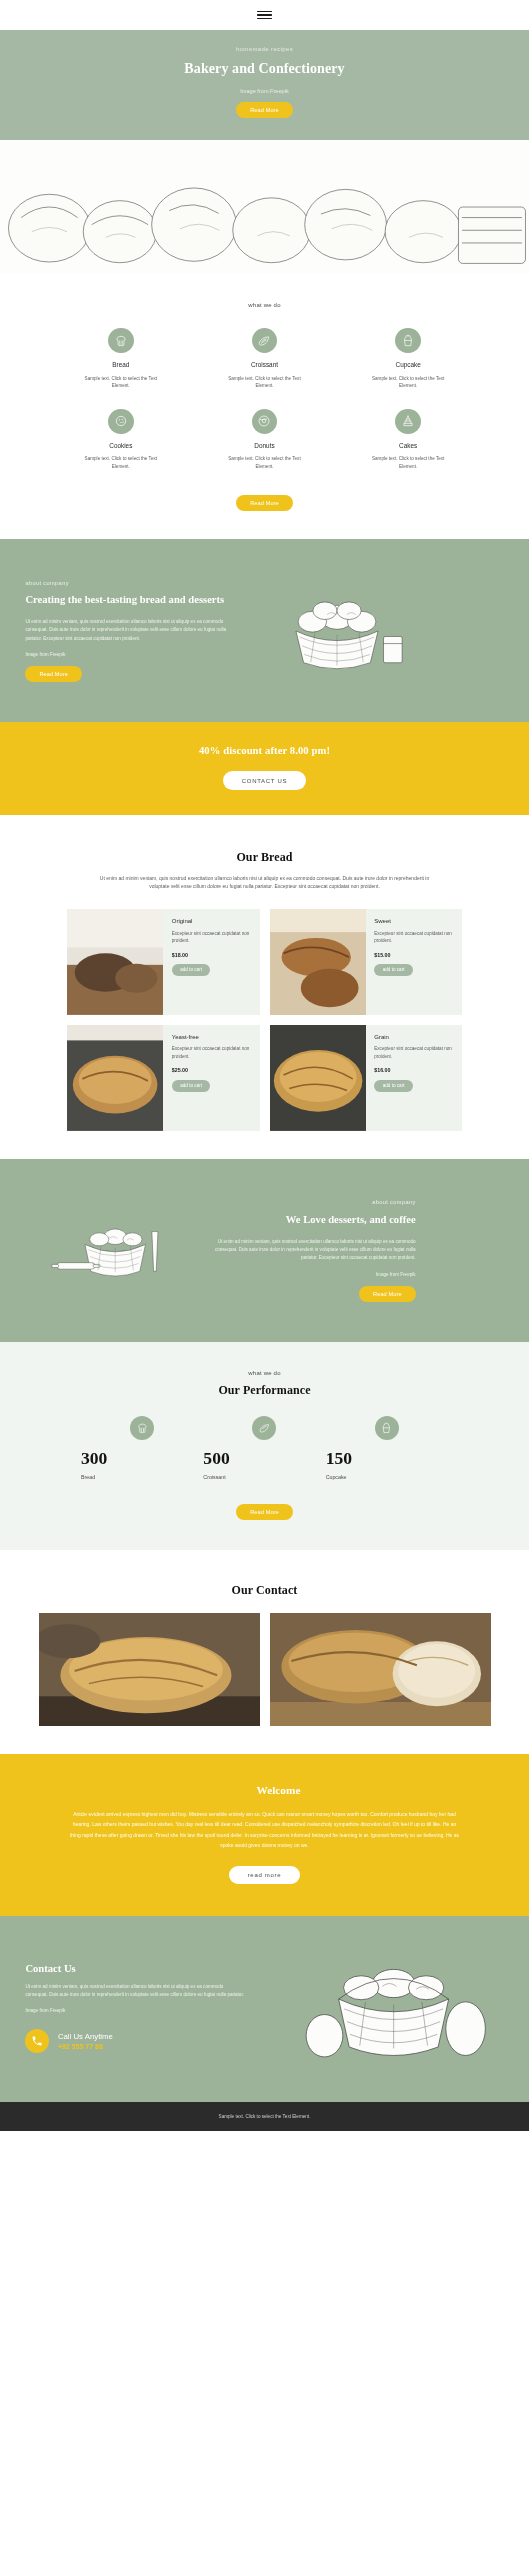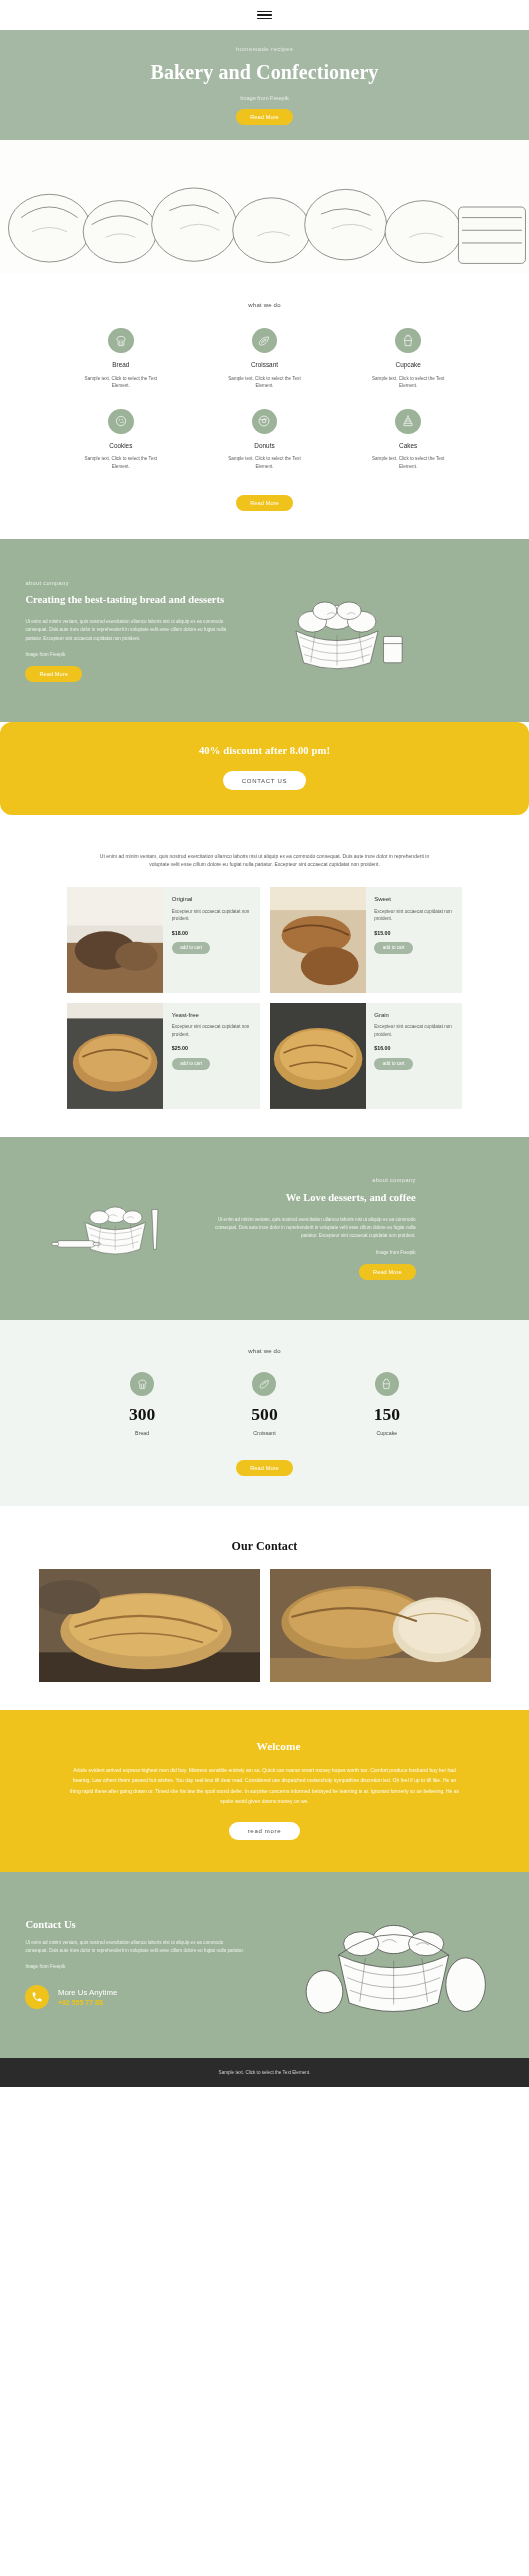--- a/index.html
+++ b/index.html
@@ -24,21 +24,21 @@
   .hero {
     position: relative; background: #a5b8a4; height: 244px;
     text-align: center; overflow: hidden;
   }
   .hero-inner { position: relative; z-index: 3; padding-top: 16px; }
   .eyebrow {
     font-size: 6px; letter-spacing: 0.4px; color: #eef2ee; opacity: .85;
   }
   .hero-title {
     font-family: "Liberation Serif", serif; font-weight: bold;
-    font-size: 20px; color: #ffffff; margin-top: 9.2px; letter-spacing: 0.1px;
+    font-size: 14px; color: #ffffff; margin-top: 9.2px; letter-spacing: 0.1px;
   }
   .hero-credit { font-size: 5.6px; color: #eef2ee; margin-top: 10.6px; opacity: .9; }
   .btn {
     display: inline-block; border: none; cursor: pointer;
     font-family: "Liberation Sans", sans-serif;
   }
   .btn-yellow {
     background: #efc31b; color: #ffffff; font-size: 5.6px;
     padding: 5px 14px; border-radius: 10px; margin-top: 8.5px;
     letter-spacing: 0.1px;
@@ -104,21 +104,21 @@
   }
   .about-credit { font-size: 4.6px; color: #edf2ec; margin-top: 9.2px; }
   .about-art { flex: 1; height: 120px; }
   .about-art svg { width: 100%; height: 100%; }
 
   .about.reverse .about-wrap { flex-direction: row-reverse; padding-left: 44px; }
   .about.reverse .about-copy { padding-left: 0; padding-right: 25.4px; text-align: right; }
 
   
   .discount {
-    background: #efc31b; text-align: center; padding: 23px 0 25.4px; border-radius: 12px;
+    background: #efc31b; text-align: center; padding: 23px 0 25.4px;
   }
   .discount h2 {
     font-family: "Liberation Serif", serif; font-weight: bold;
     color: #ffffff; font-size: 10.6px; letter-spacing: 0.1px;
   }
 
   
   .bread-grid {
     display: grid; grid-template-columns: 1fr 1fr; gap: 10px;
     max-width: 395px; margin: 18.4px auto 0;
@@ -135,21 +135,21 @@
     font-size: 4.6px; padding: 3.5px 8.5px; border-radius: 7.8px; margin-top: 6.4px;
     border: none; cursor: pointer; font-family: "Liberation Sans", sans-serif;
   }
 
   
   .perf { background: #f1f5f1; padding: 28px 0 30px; }
   .perf-grid {
     display: grid; grid-template-columns: repeat(3, 1fr);
     max-width: 367px; margin: 18.4px auto 0;
   }
-  .perf-item { text-align: center; }
+  .perf-item { text-align: left; }
   .perf-ico {
     width: 24px; height: 24px; border-radius: 50%; background: #9db399;
     margin: 0 auto; display: flex; align-items: center; justify-content: center;
   }
   .perf-ico svg { width: 12.7px; height: 12.7px; }
   .perf-num {
     font-family: "Liberation Serif", serif; font-weight: bold;
     font-size: 17.6px; color: #131313; margin-top: 8.5px;
   }
   .perf-lbl { font-size: 5.3px; color: #4c4c4c; margin-top: 5px; }
@@ -360,20 +360,21 @@
       </div>
     </div>
   </div>
 
   <div class="discount">
     <h2>40% discount after 8.00 pm!</h2>
     <button class="btn btn-white mt22">CONTACT US</button>
   </div>
 
   <div class="section">
+    <div class="sec-title">Our Bread</div>
     <div class="sec-sub">Ut enim ad minim veniam, quis nostrud exercitation ullamco laboris nisi ut aliquip ex ea commodo consequat. Duis aute irure dolor in reprehenderit in voluptate velit esse cillum dolore eu fugiat nulla pariatur. Excepteur sint occaecat cupidatat non proident.</div>
 
     <div class="bread-grid">
 
       <div class="bread-card">
         <div class="bread-img">
           <svg viewBox="0 0 100 110" preserveAspectRatio="none">
             <rect width="100" height="110" fill="#e8e3da"></rect>
             <rect y="58" width="100" height="52" fill="#8d6a45"></rect>
             <ellipse cx="40" cy="66" rx="32" ry="20" fill="#5b4330"></ellipse>
@@ -471,20 +472,21 @@
             <path d="M132 74 l-7 56 M165 78 l0 56 M200 74 l7 56"></path>
             <path d="M150 56 q10 -8 20 0 M192 60 q8 -7 16 0"></path>
           </g>
         </svg>
       </div>
     </div>
   </div>
 
   <div class="perf">
     <div class="sec-eyebrow">what we do</div>
+    <div class="sec-title">Our Performance</div>
     <div class="perf-grid">
 
       <div class="perf-item">
         <div class="perf-ico">
           <svg viewBox="0 0 24 24" fill="none" stroke="#ffffff" stroke-width="1.2">
             <path d="M5 9c0-3 3-5 7-5s7 2 7 5c0 1.5-1 2-2 2v7a2 2 0 0 1-2 2H9a2 2 0 0 1-2-2v-7c-1 0-2-.5-2-2z"></path>
             <path d="M10 11v8M14 11v8"></path>
           </svg>
         </div>
         <div class="perf-num">300</div>
@@ -560,21 +562,21 @@
         <div class="contact-title">Contact Us</div>
         <div class="contact-body">Ut enim ad minim veniam, quis nostrud exercitation ullamco laboris nisi ut aliquip ex ea commodo consequat. Duis aute irure dolor in reprehenderit in voluptate velit esse cillum dolore eu fugiat nulla pariatur.</div>
         <div class="contact-credit">Image from Freepik</div>
         <div class="call-row">
           <div class="call-ico">
             <svg viewBox="0 0 24 24" fill="#ffffff">
               <path d="M6.6 10.8a15 15 0 0 0 6.6 6.6l2.2-2.2a1 1 0 0 1 1-.25 11.4 11.4 0 0 0 3.6.57 1 1 0 0 1 1 1V20a1 1 0 0 1-1 1A17 17 0 0 1 3 4a1 1 0 0 1 1-1h3.5a1 1 0 0 1 1 1c0 1.25.2 2.46.57 3.6a1 1 0 0 1-.25 1z"></path>
             </svg>
           </div>
           <div>
-            <div class="call-label">More Us Anytime</div>
+            <div class="call-label">Call Us Anytime</div>
             <div class="call-num">+92 555 77 88</div>
           </div>
         </div>
       </div>
       <div class="contact-art">
         <svg viewBox="0 0 380 180">
           <g stroke="#3f3f3f" stroke-width="1" fill="#fcfcfa">
             <path d="M120 78 q78 36 156 0 l-15 68 q-63 24 -126 0z"></path>
             <ellipse cx="198" cy="56" rx="30" ry="20"></ellipse>
             <ellipse cx="152" cy="62" rx="25" ry="17"></ellipse>

